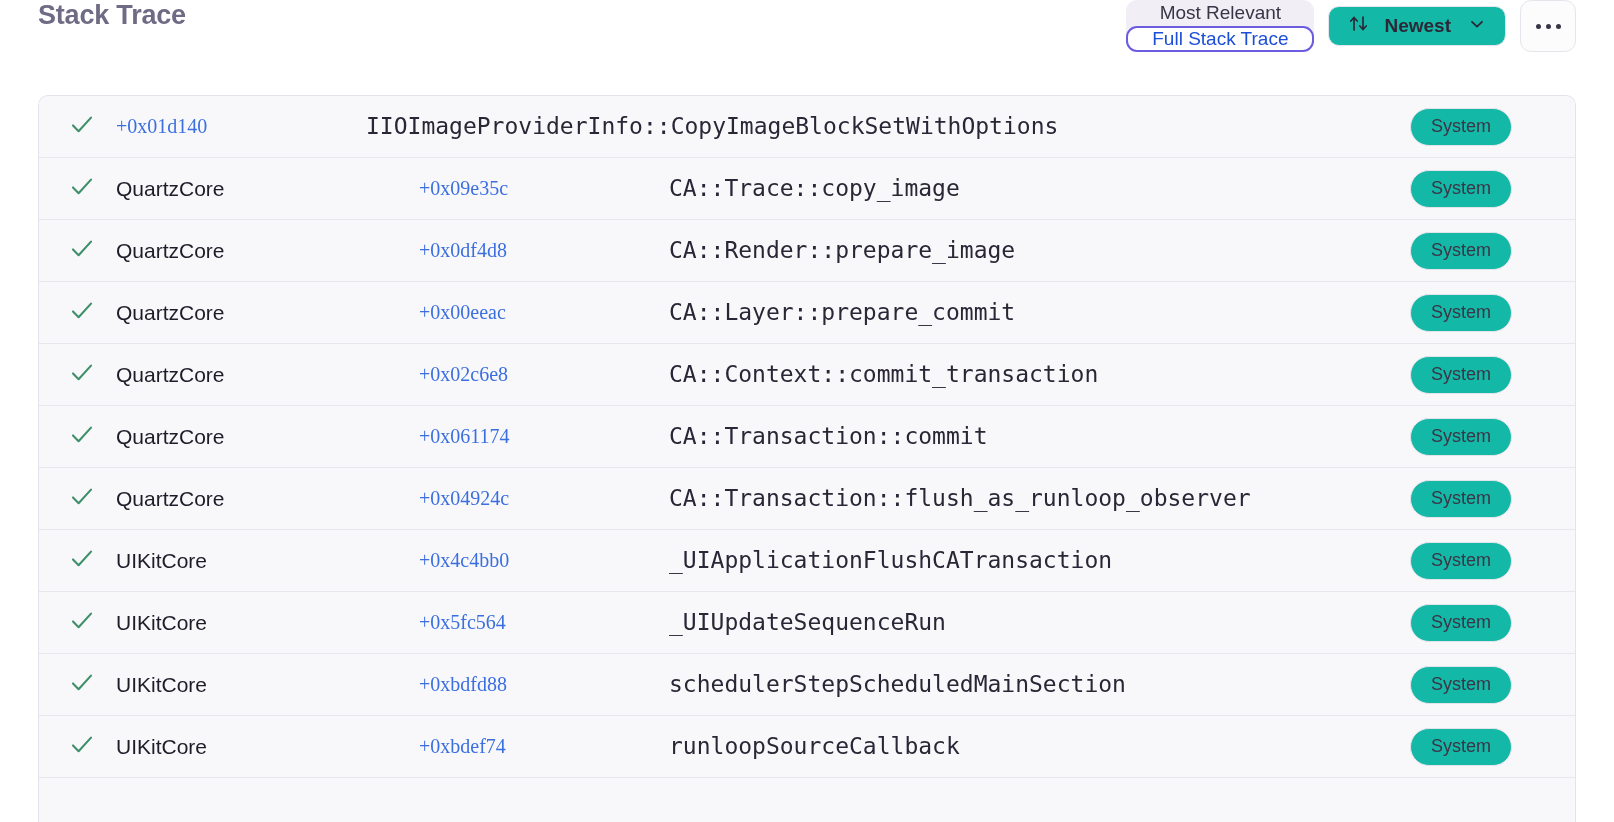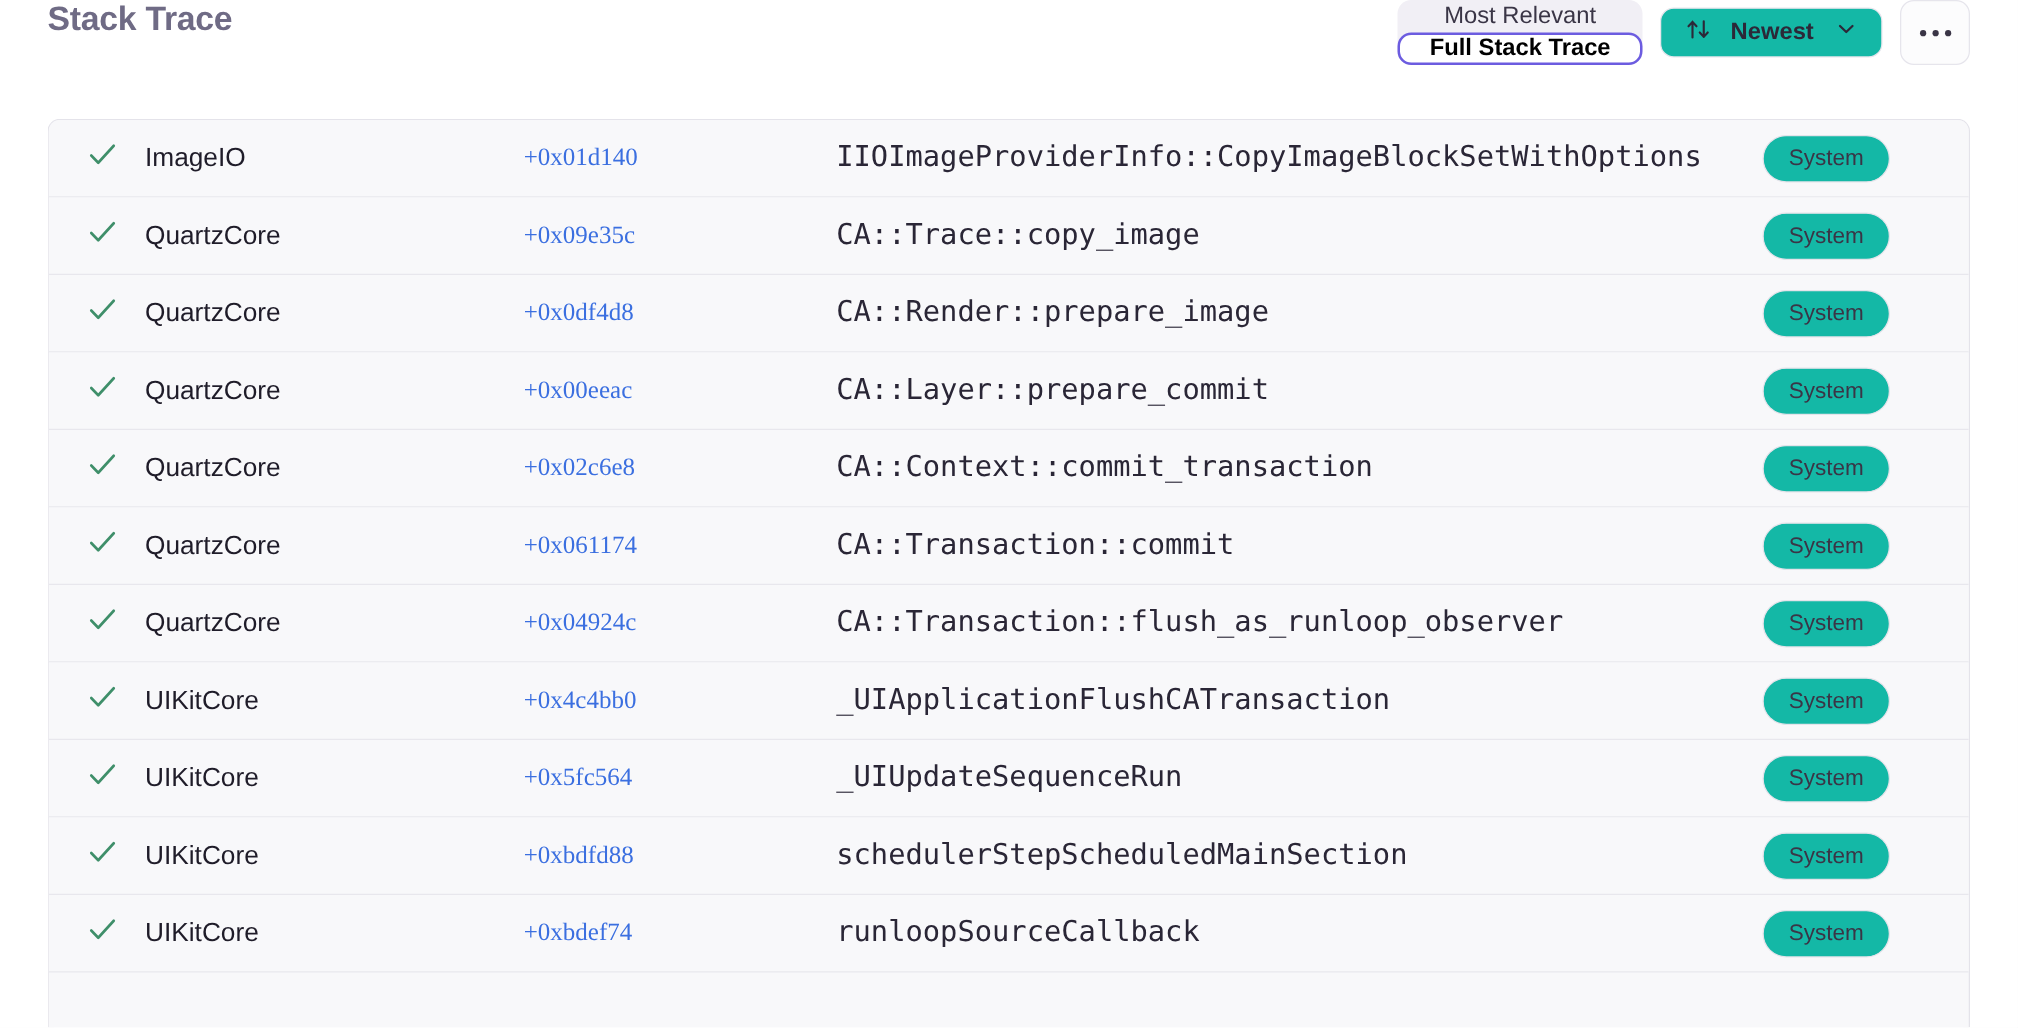--- a/index.html
+++ b/index.html
@@ -64,22 +64,22 @@
     background: transparent;
     border: 2px solid transparent;
     cursor: pointer;
     white-space: nowrap;
     font-family: "Liberation Sans", sans-serif;
   }
 
   .seg-btn.is-selected {
     background: #ffffff;
     border: 2px solid #6c5ce0;
-    font-weight: bold;
-    color: #000000;
+    font-weight: normal;
+    color: #1d4ed8;
     z-index: 2;
   }
 
   
   .sort-btn {
     display: flex;
     align-items: center;
     gap: 15px;
     height: 40px;
     padding: 0 19px;
@@ -235,21 +235,20 @@
     </div>
   </div>
 
   <div class="trace-table" id="trace-table">
       <div class="trace-row">
         <div class="cell-check">
           <span><svg width="26" height="26" viewBox="0 0 26 26" fill="none">
               <path d="M4 13.4L9.6 19.2L22 5.6" stroke="#3f8f6a" stroke-width="2.1" stroke-linecap="round" stroke-linejoin="round"></path>
             </svg></span>
         </div>
-        <div class="cell-module">ImageIO</div>
         <div class="cell-offset">+0x01d140</div>
         <div class="cell-symbol">IIOImageProviderInfo::CopyImageBlockSetWithOptions</div>
         <div class="cell-badge">
           <span class="badge">System</span>
         </div>
       </div>
       <div class="trace-row">
         <div class="cell-check">
           <span><svg width="26" height="26" viewBox="0 0 26 26" fill="none">
               <path d="M4 13.4L9.6 19.2L22 5.6" stroke="#3f8f6a" stroke-width="2.1" stroke-linecap="round" stroke-linejoin="round"></path>

